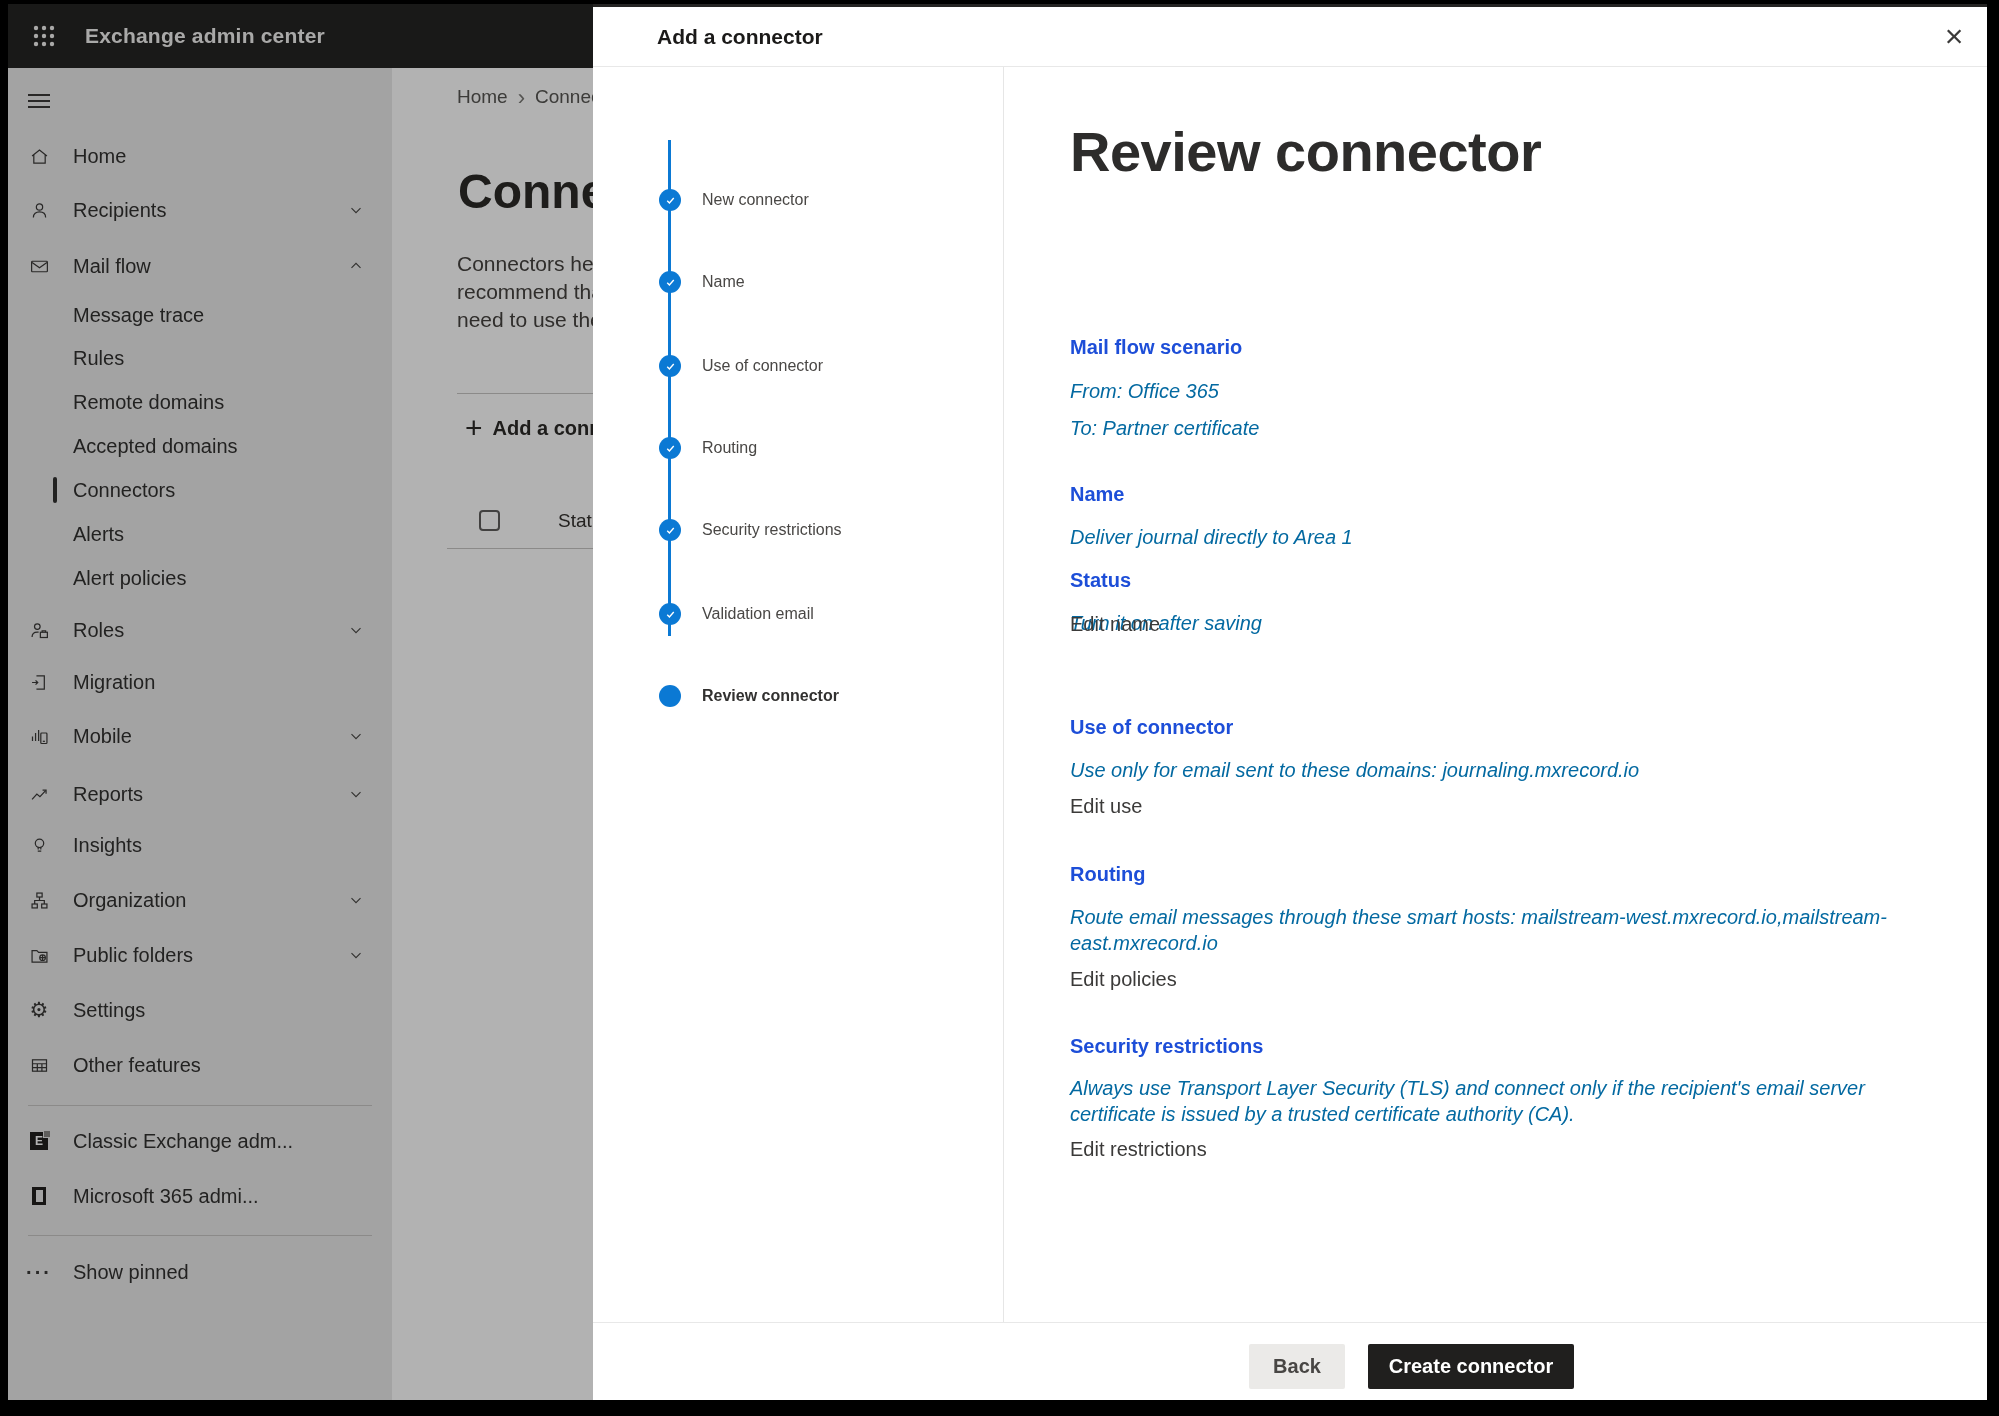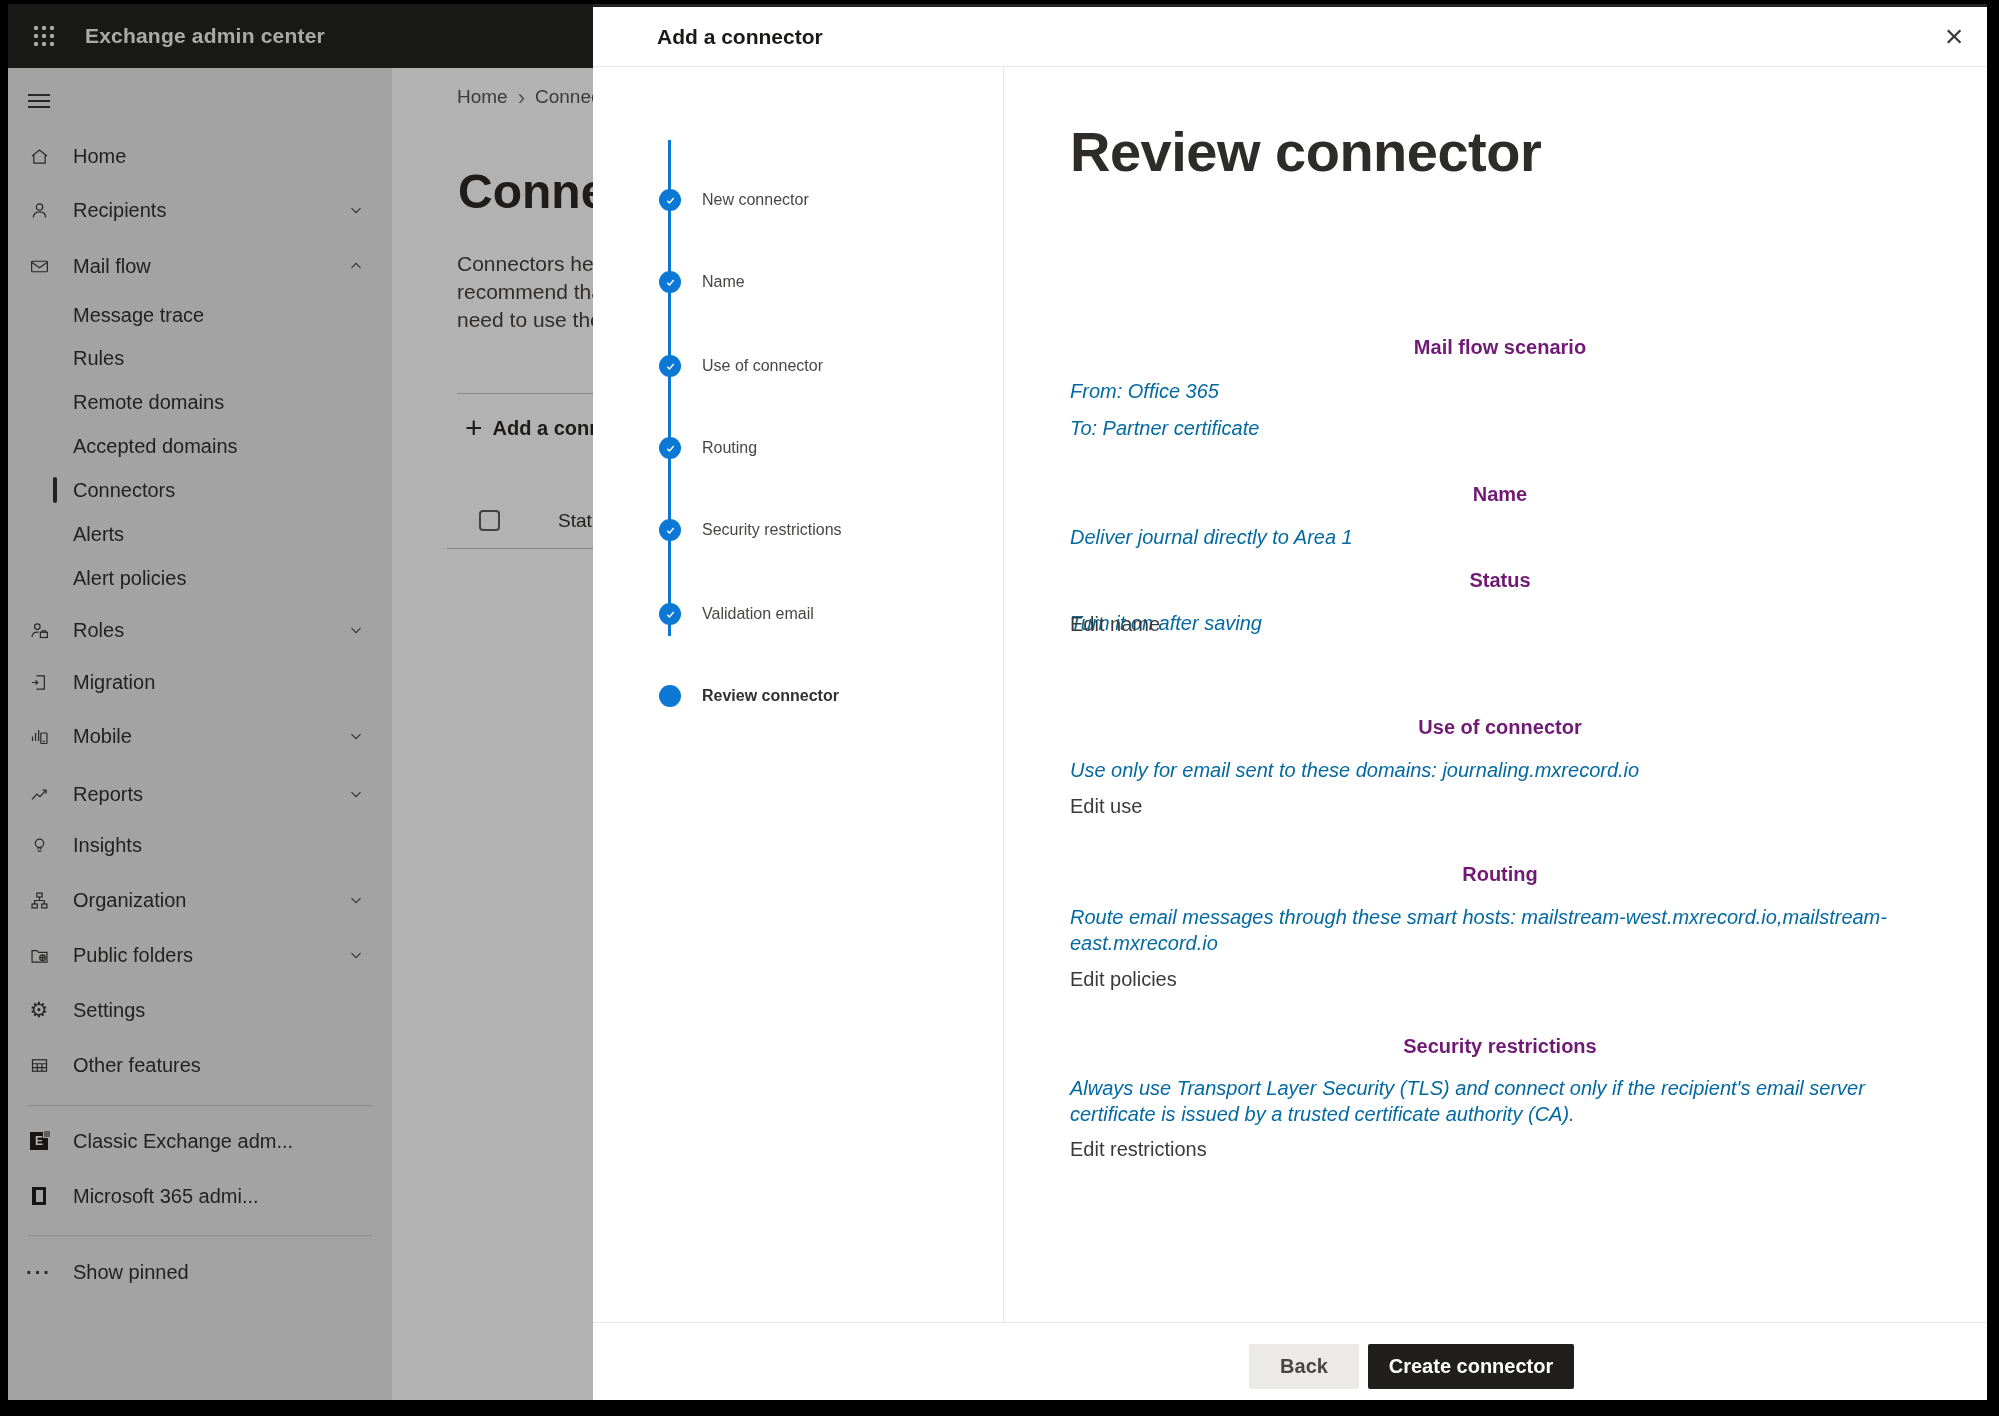--- a/index.html
+++ b/index.html
@@ -61,27 +61,27 @@
 
   .wizard { position:absolute; left:0; top:60px; width:411px; height:1255px; border-right:1px solid #e6e6e6; }
   .step-line { position:absolute; left:75px; top:73px; width:3px; height:496px; background:#0b79d4; }
   .step { position:absolute; left:0; height:22px; display:flex; align-items:center; cursor:pointer; }
   .step-circle { position:absolute; left:66px; width:22px; height:22px; border-radius:50%; background:#0b79d4; display:flex; align-items:center; justify-content:center; }
   .step-circle svg { width:13px; height:13px; stroke:#fff; stroke-width:2.6; fill:none; }
   .step-label { position:absolute; left:109px; font-size:16px; color:#494745; white-space:nowrap; }
   .step.current .step-label { font-weight:700; color:#323130; }
   .review-title { position:absolute; left:477px; top:112px; font-size:56px; font-weight:700; color:#2d2c2b; letter-spacing:-0.5px; }
   .rv { position:absolute; left:477px; width:860px; font-size:20px; line-height:26px; }
-  .rv.h { font-weight:700; color:#701a75;text-align:center; }
+  .rv.h { font-weight:700; color:#1d4ed8; }
   .rv.b { color:#0369a1;font-style:italic; }
   .rv.e { color:#3b3a39; cursor:pointer; }
 
   .panel-footer { position:absolute; left:0; right:0; top:1315px; bottom:0; border-top:1px solid #e8e8e8; }
   .btn { position:absolute; top:21px; height:45px; border:none; border-radius:2px; font-size:20px; font-weight:600; cursor:pointer; font-family:"Liberation Sans","DejaVu Sans",sans-serif; }
-  .btn-back { left:656px; width:110px; background:#ebeae8; color:#484644; }
+  .btn-back { left:656px; width:96px; background:#ebeae8; color:#484644; }
   .btn-create { left:775px; width:206px; background:#201f1e; color:#fff; }
 </style>
 </head>
 <body>
 
 <div class="app">
 
   <div class="topbar">
     <div class="waffle">
       <svg width="26" height="26" viewBox="0 0 26 26">

